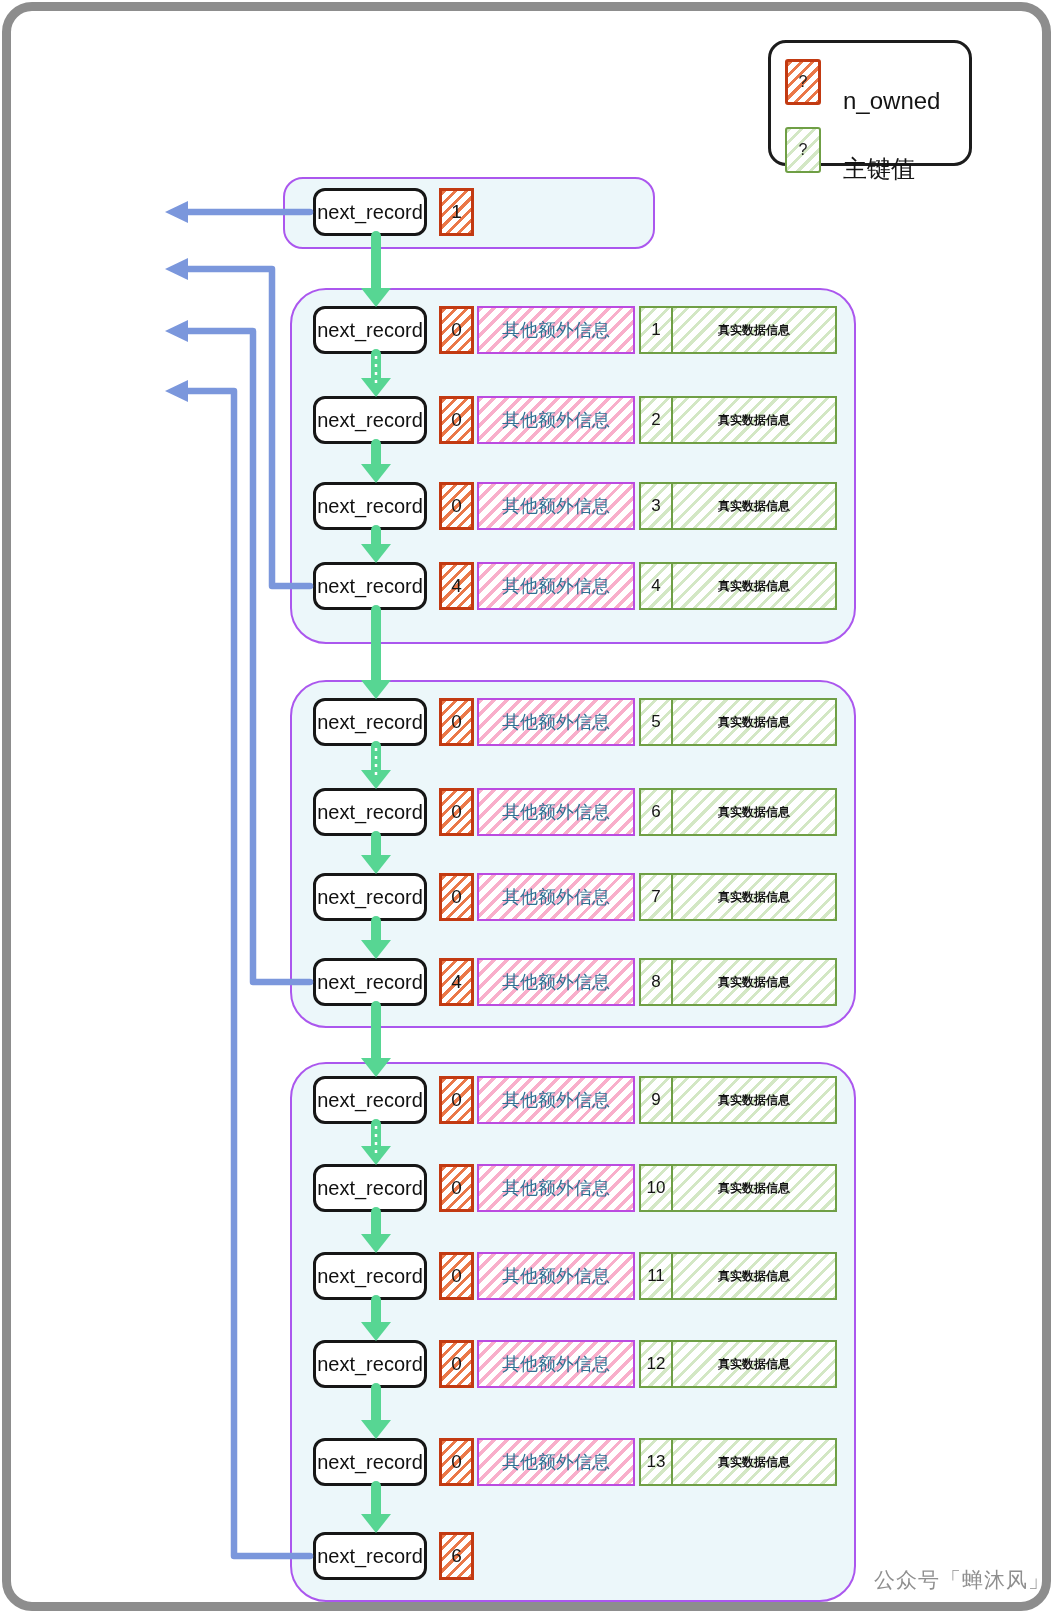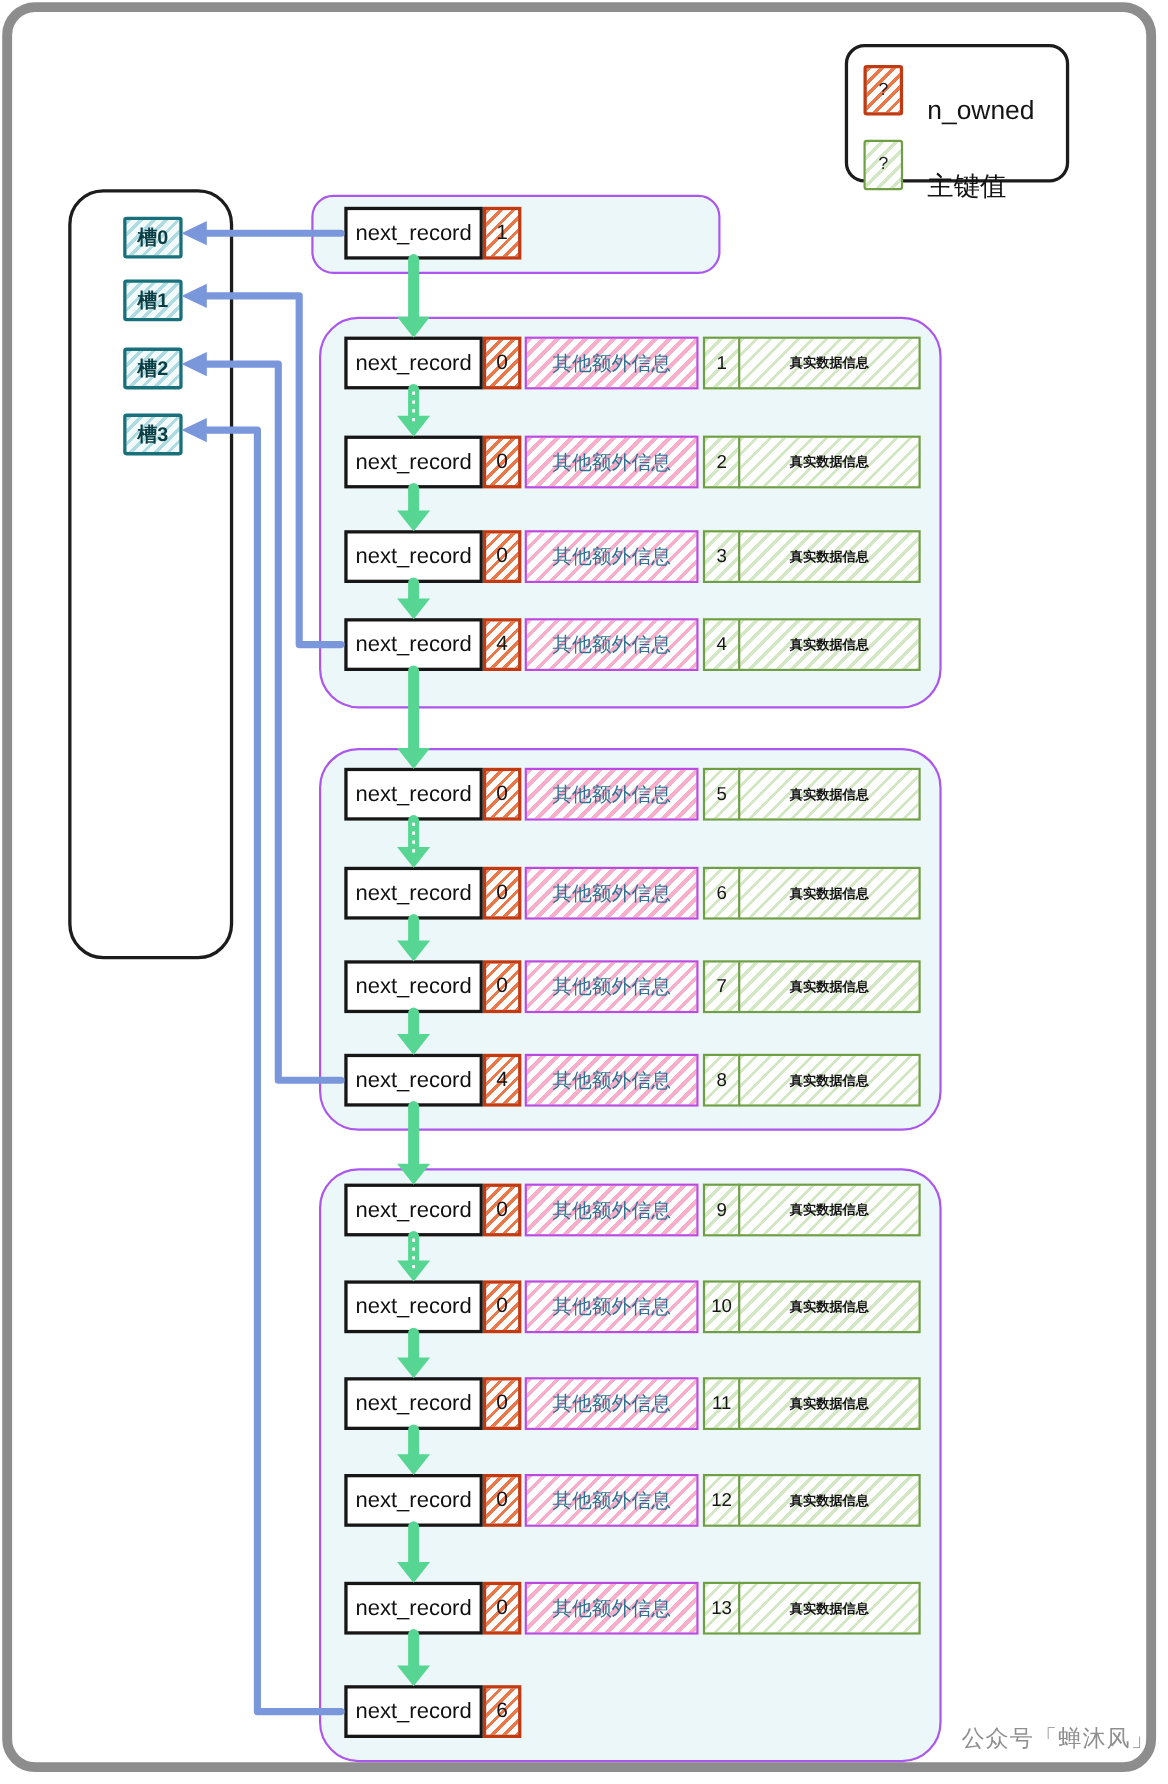--- a/index.html
+++ b/index.html
@@ -63,22 +63,22 @@
   .group {
     position:absolute; box-sizing:border-box; background:#ecf7fa;
     border:2.5px solid #ab57ee; z-index:1;
   }
   .row { position:absolute; left:313px; width:524px; height:48px; z-index:3; }
   .cell {
     position:absolute; top:0; height:48px; box-sizing:border-box;
     display:flex; align-items:center; justify-content:center;
   }
   .c-next {
-    left:0; width:126px; border:3px solid #161616; background:#fff;
-    font-size:20px; color:#101010; border-radius:0;
+    left:0; width:114px; border:3px solid #161616; background:#fff;
+    font-size:20px; color:#101010; border-radius:12px;
   }
   .c-owned { left:126px; width:35px; font-size:19px; color:#151515; }
   .c-extra { left:164px; width:158px; font-size:18px; color:#2e7093; }
   .c-key   { left:326px; width:34px; font-size:17px; color:#151515; }
   .c-data  { left:358px; width:166px; font-size:12px; color:#151515; font-weight:600; }
   .c-special { left:164px; width:158px; font-size:19px; color:#1d6e8c; }
 
   
   #wires { position:absolute; left:0; top:0; z-index:5; pointer-events:none; }
 
@@ -97,26 +97,20 @@
     <div class="legend-row">
       <div class="legend-swatch h-orange">?</div>
       <div class="legend-label">n_owned</div>
     </div>
     <div class="legend-row">
       <div class="legend-swatch h-green">?</div>
       <div class="legend-label">主键值</div>
     </div>
   </div>
 
-  <div class="slot-dir">
-      <div class="slot h-teal" style="top: 22px;">槽0</div>
-      <div class="slot h-teal" style="top: 79px;">槽1</div>
-      <div class="slot h-teal" style="top: 141px;">槽2</div>
-      <div class="slot h-teal" style="top: 201px;">槽3</div>
-    </div>
 
   <div class="watermark">公众号「蝉沐风」</div>
 <div class="group" style="left: 283px; top: 177px; width: 372px; height: 72px; border-radius: 20px;"></div>
     <div class="row" style="top: 188px;">
       <div class="cell c-next">next_record</div>
       <div class="cell c-owned h-orange">1</div>
     </div>
     <div class="group" style="left: 290px; top: 288px; width: 566px; height: 356px; border-radius: 36px;"></div>
     <div class="row" style="top: 306px;">
       <div class="cell c-next">next_record</div>

